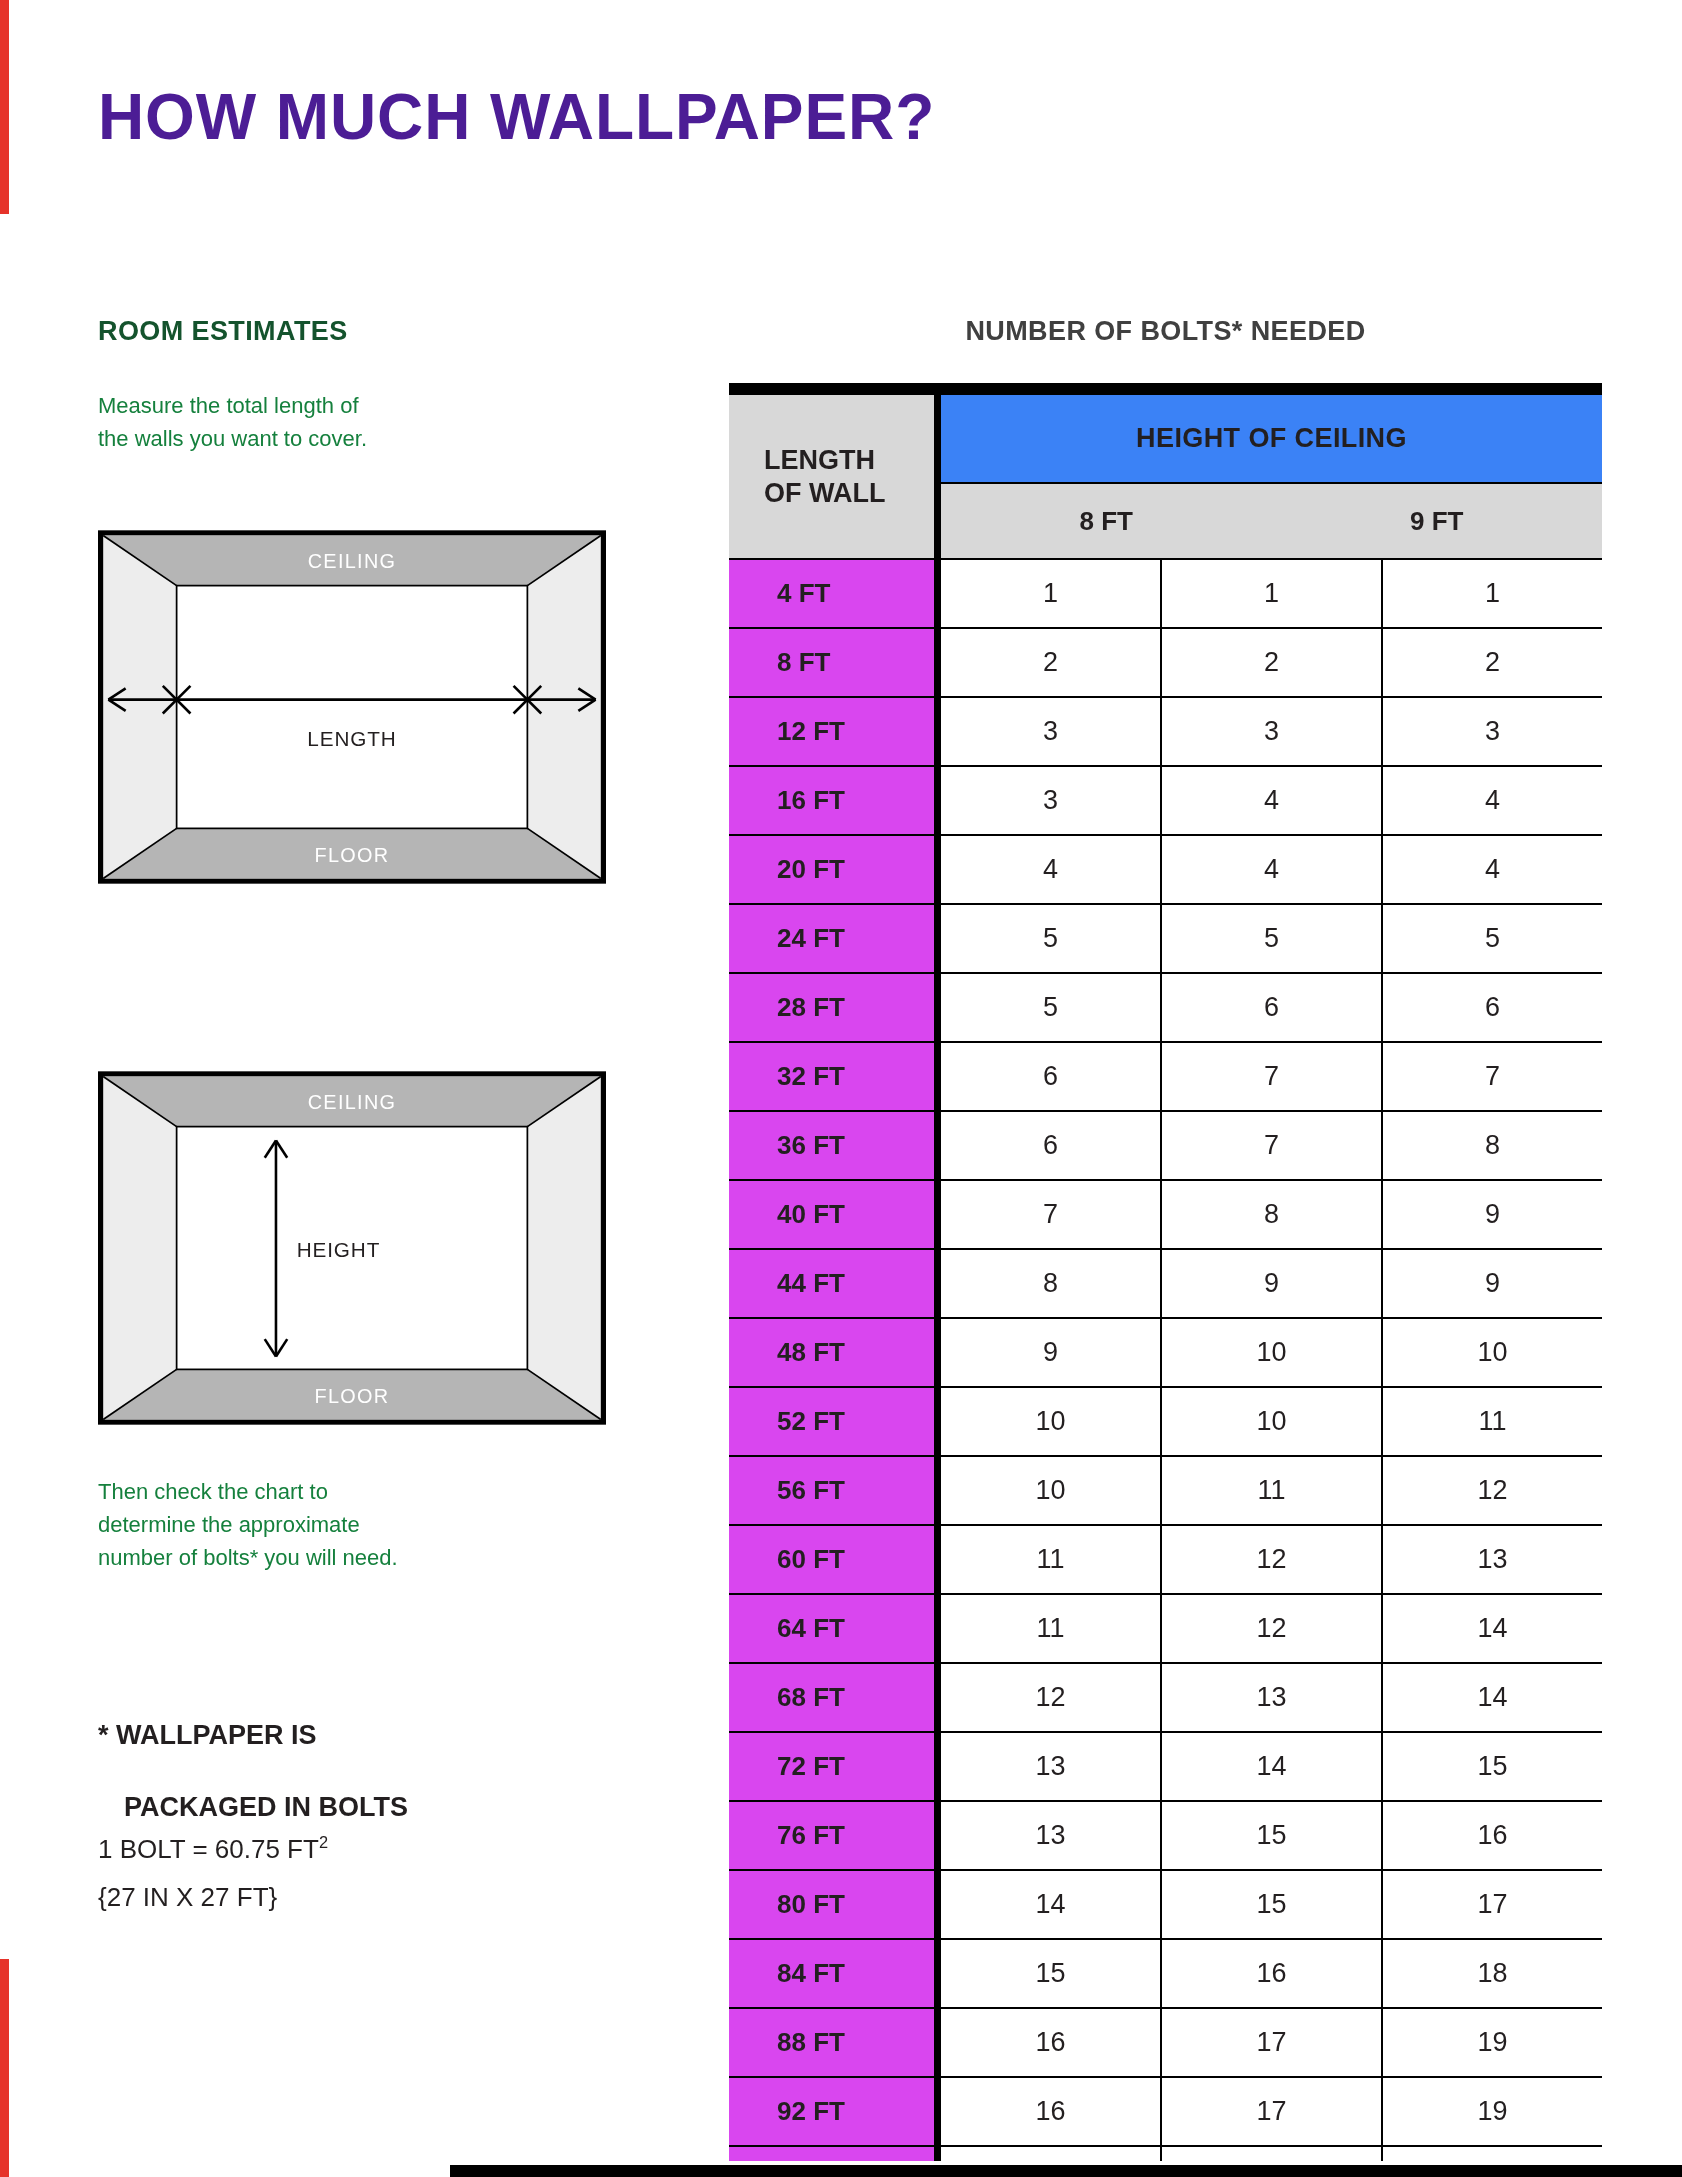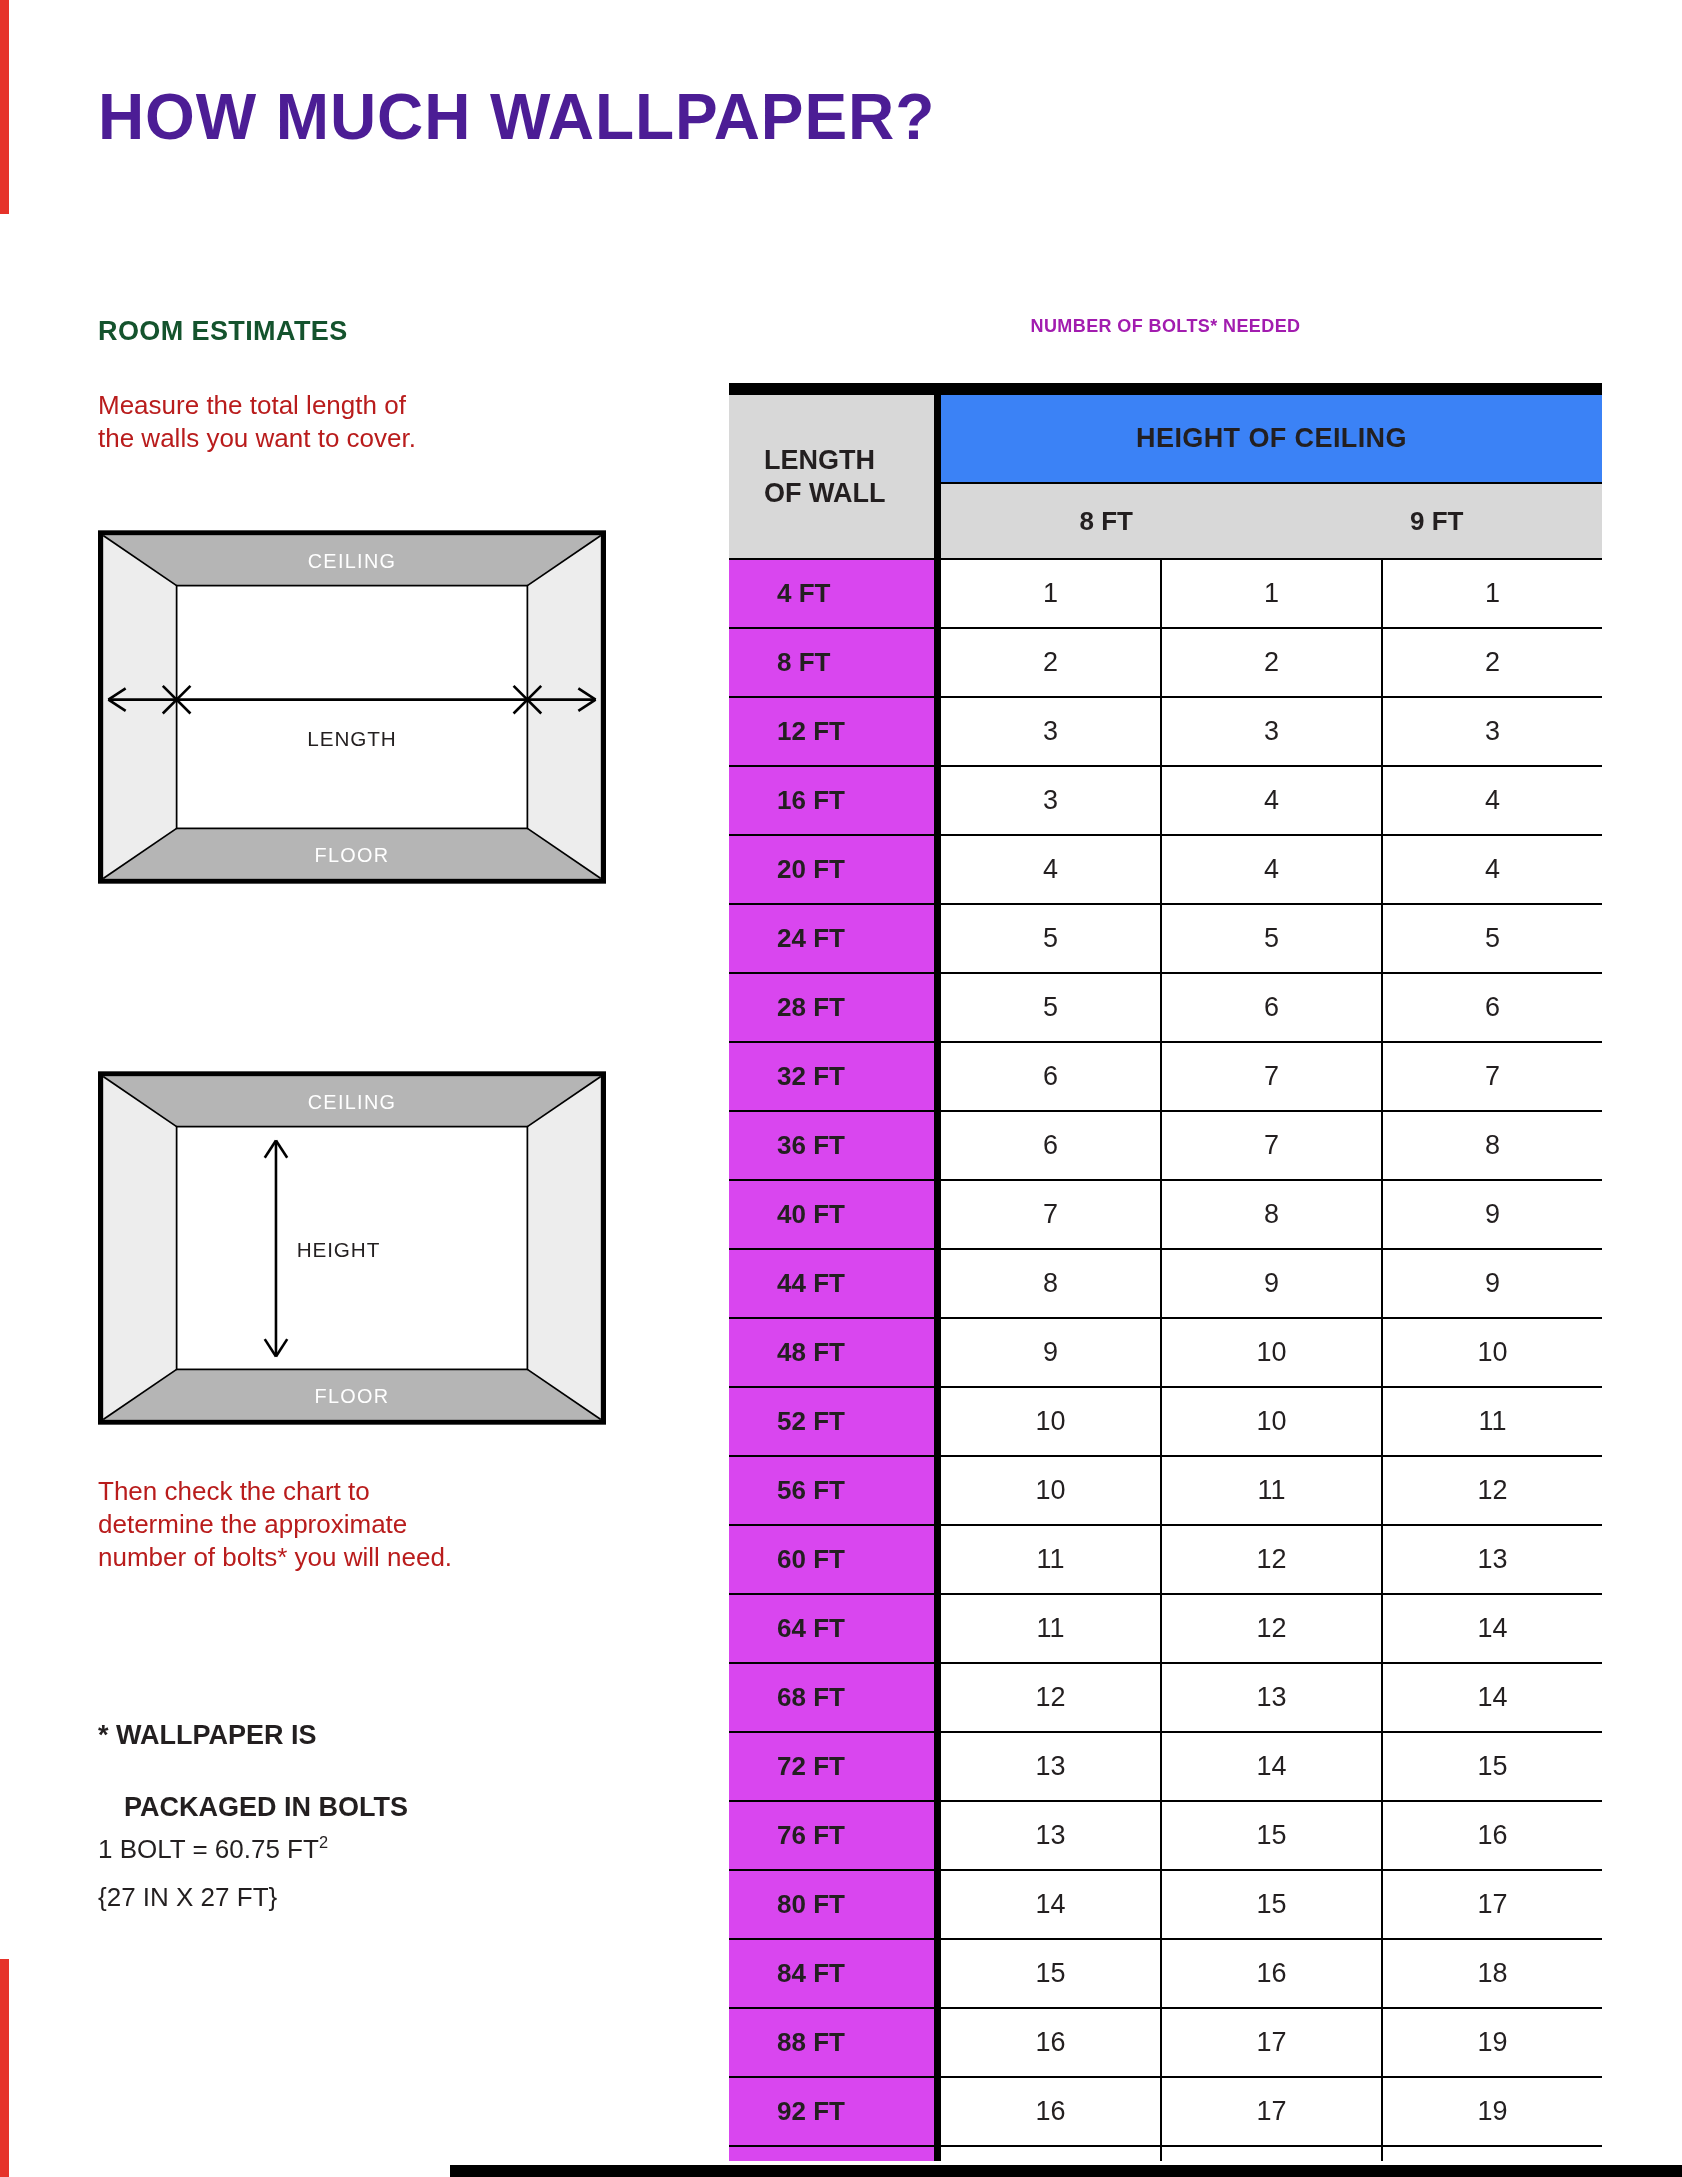--- a/index.html
+++ b/index.html
@@ -23,39 +23,39 @@
     position: absolute; left: 98px; top: 85px;
     font-size: 64px; font-weight: bold; color: #4c1d95; letter-spacing: 0.9px;
     line-height: 1;
   }
 
   .section-title {
     position: absolute; left: 98px; top: 316px;
     font-size: 27px; font-weight: bold; color: #14532d; letter-spacing: 0.4px;
   }
 
-  .step { position: absolute; left: 98px; font-size: 26px; line-height: 33px; white-space: pre-line; color: #b91c1c; }
+  .step { position: absolute; left: 98px; font-size: 22px; line-height: 33px; white-space: pre-line; color: #15803d; }
   .step1 { top: 389px; }
   .step2 { top: 934px; }
   .step3 { top: 1475px; }
 
   .diagram { position: absolute; left: 98px; width: 508px; height: 354px; }
   .diagram1 { top: 530px; }
   .diagram2 { top: 1071px; }
 
   .footnote { position: absolute; left: 98px; top: 1717px; font-size: 27px; font-weight: bold; line-height: 36px; }
   .footnote .line2 { padding-left: 26px; margin-top: 36px; }
 
   .bolt-info { position: absolute; left: 98px; top: 1826px; font-size: 26px; font-weight: normal; line-height: 33px; }
   .bolt-info sup { font-size: 16.4px; vertical-align: super; }
   .bolt-info .dims { margin-top: 15.6px; }
 
   .table-title {
     position: absolute; left: 729px; top: 316px; width: 873px;
-    text-align: center; font-size: 18px; font-weight: bold; color: #a21caf; letter-spacing: 0.4px;
+    text-align: center; font-size: 27px; font-weight: bold; color: #404040; letter-spacing: 0.4px;
   }
 
   .bolt-table {
     position: absolute; left: 729px; top: 383px; width: 873px;
     border-top: 12px solid #000;
   }
   .t-header { display: flex; align-items: stretch; }
   .len-head {
     width: 212px; background: #D8D8D8; border-right: 7.8px solid #000;
     display: flex; flex-direction: column; justify-content: center;

